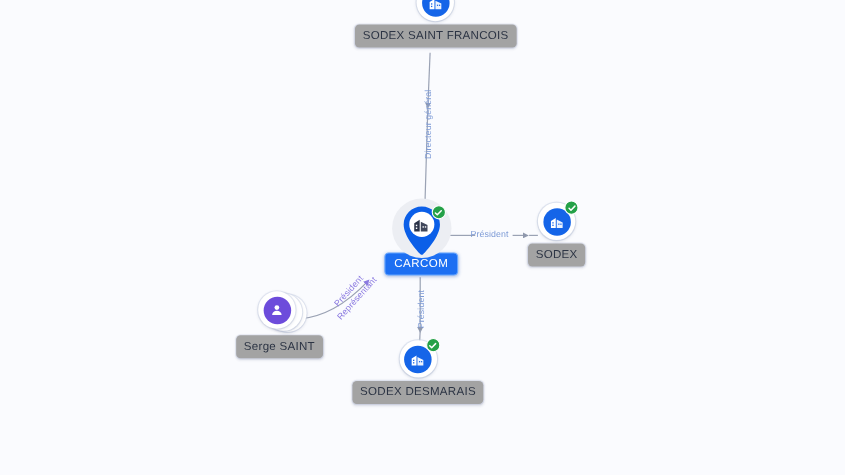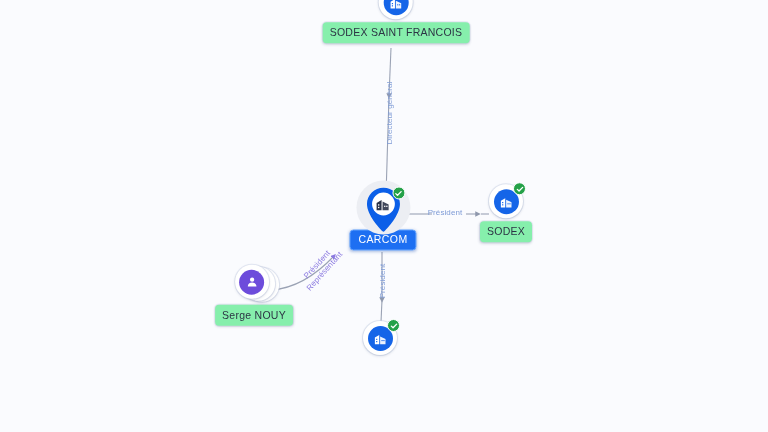--- a/index.html
+++ b/index.html
@@ -67,21 +67,21 @@
     border: 1.6px solid #ffffff;
     display: flex;
     align-items: center;
     justify-content: center;
   }
   .badge svg { display: block; }
 
   
   .chip {
     margin-top: 3px;
-    background: #86efac;
+    background: #a3a3a3;
     color: #2c3444;
     font-size: 10.5px;
     letter-spacing: .25px;
     line-height: 1;
     padding: 5px 7px 5px 7px;
     border-radius: 4px;
     white-space: nowrap;
     box-shadow: 0 1px 2.5px rgba(30,45,90,.16), 0 0 0 1px rgba(215,222,238,.5);
   }
   .chip.selected {
@@ -274,38 +274,39 @@
             <rect x="13.6" y="14.4" width="1.8" height="1.8" fill="#1565e8"></rect>
             <rect x="16.6" y="14.4" width="1.8" height="1.8" fill="#1565e8"></rect>
           </svg>
         </div>
         <span class="badge">
           <svg width="8" height="8" viewBox="0 0 12 12">
             <path d="M2 6.2 L4.6 8.7 L10 3.2" stroke="#ffffff" stroke-width="2" fill="none" stroke-linecap="round" stroke-linejoin="round"></path>
           </svg>
         </span>
       </div>
+      <div class="chip">SODEX DESMARAIS</div>
     </div>
   </div>
 
   <div class="node" style="left:254px; top:295px;">
     <div class="node-inner">
       <div class="stack">
         <div class="card c3"></div>
         <div class="card c2"></div>
         <div class="card c1">
           <div class="avatar">
             <svg width="14" height="14" viewBox="0 0 24 24">
               <circle cx="12" cy="8.4" r="3.7" fill="#ffffff"></circle>
               <path d="M4.6 20c0-4.1 3.3-6.6 7.4-6.6s7.4 2.5 7.4 6.6H4.6Z" fill="#ffffff"></path>
             </svg>
           </div>
         </div>
       </div>
-      <div class="chip" style="margin-top:2px;">Serge NOUY</div>
+      <div class="chip" style="margin-top:2px;">Serge SAINT</div>
     </div>
   </div>
 
   <div class="node" style="left:383px; top:212px;">
     <div class="node-inner" style="transform: translate(-50%, -42%);">
       <div class="pin-wrap">
         <div class="halo"></div>
         <div class="pin">
           <svg width="44" height="52" viewBox="0 0 44 52">
             <path d="M22 3.2c-9.1 0-16.5 7.3-16.5 16.3 0 11 12.6 24.4 15.3 27.1a1.7 1.7 0 0 0 2.4 0c2.7-2.7 15.3-16.1 15.3-27.1 0-9-7.4-16.3-16.5-16.3Z" fill="#0b5fe8"></path>

